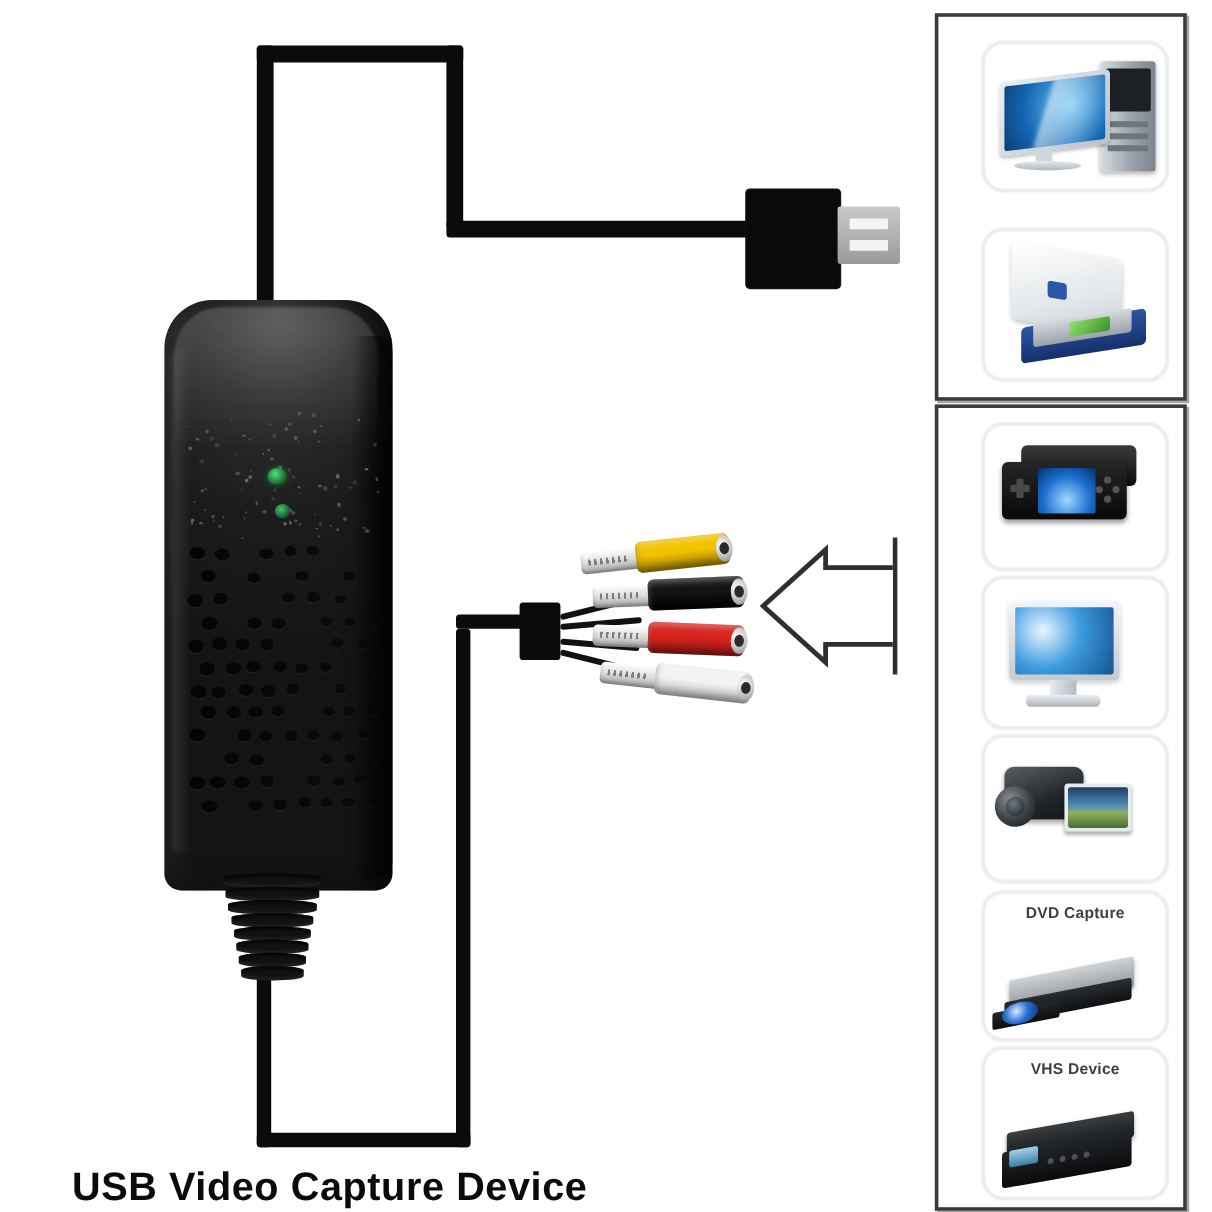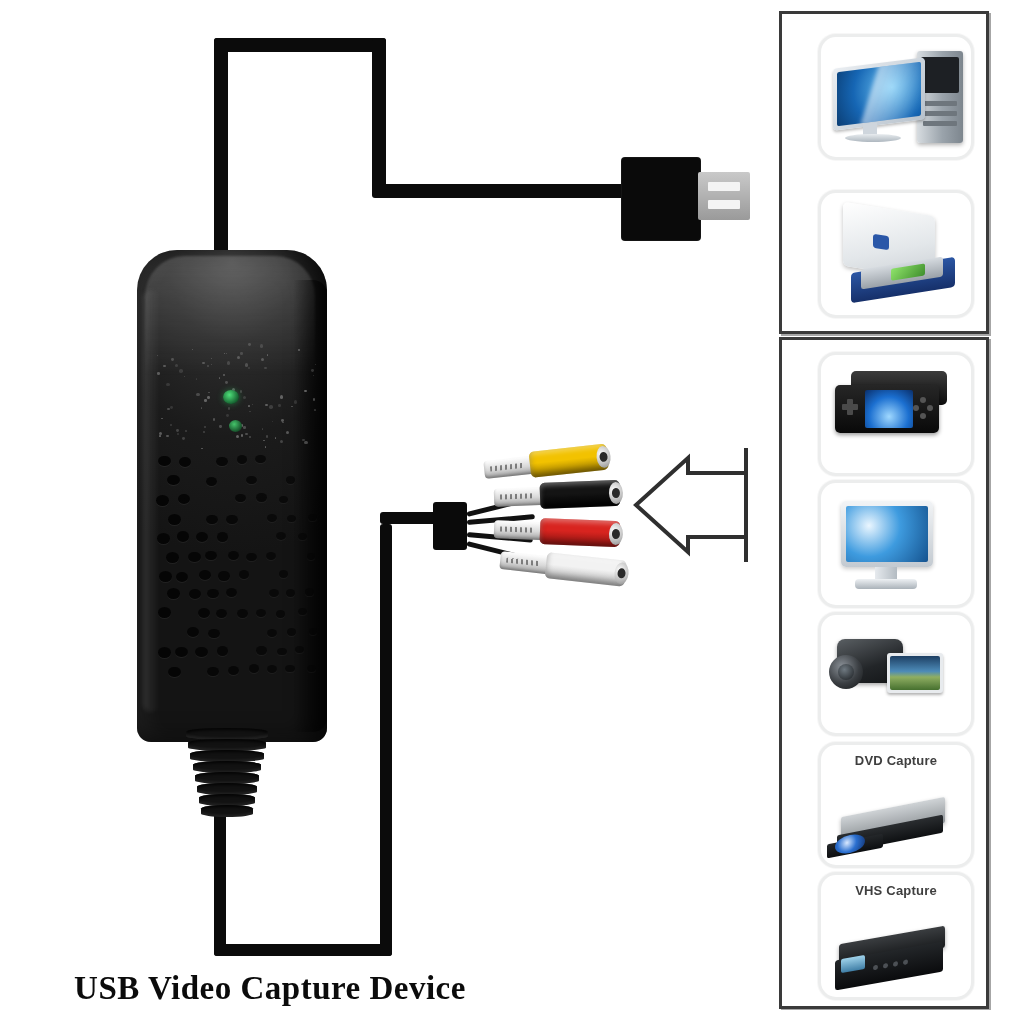--- a/index.html
+++ b/index.html
@@ -183,21 +183,21 @@
      box-shadow:0 2px 4px rgba(0,0,0,.35);}
   .vhs-front{position:absolute;left:14px;top:54px;width:108px;height:30px;
      background:linear-gradient(180deg,#232629,#0a0b0d);transform:skewY(-10deg);border-radius:3px;}
   .vhs-disp{position:absolute;left:20px;top:60px;width:24px;height:14px;border-radius:2px;
      background:linear-gradient(180deg,#9fd2ea,#3f7ea6);transform:skewY(-10deg);}
   .vhs-dots{position:absolute;left:52px;top:64px;width:50px;height:10px;transform:skewY(-10deg);}
   .vhs-dots i{position:absolute;width:5px;height:5px;border-radius:50%;background:#4c5055;}
 
   
   #caption{position:absolute;left:60px;top:970px;width:420px;text-align:center;
-    font-family:Liberation Serif, serif;font-weight:bold;font-size:33px;color:#0b0b0b;
+    font-family:Liberation Sans, sans-serif;font-weight:bold;font-size:33px;color:#0b0b0b;
     letter-spacing:.5px;white-space:nowrap;}
 </style>
 </head>
 <body>
 
 <div id="stage">
 
   <div class="cable round" style="left:214px;top:38px;width:14px;height:238px;"></div>
   <div class="cable round" style="left:214px;top:38px;width:172px;height:14px;"></div>
   <div class="cable round" style="left:372px;top:38px;width:14px;height:152px;"></div>
@@ -502,21 +502,21 @@
       <div class="tile" style="left: 818px; top: 742px; width: 150px; height: 120px;">
         <div class="tile-label">DVD Capture</div>
         <div class="art" style="top: 22px;">
       <div class="dvd-top"></div>
       <div class="dvd-front"></div>
       <div class="dvd-tray"></div>
       <div class="dvd-disc"></div>
         </div>
       </div>
       <div class="tile" style="left: 818px; top: 872px; width: 150px; height: 122px;">
-        <div class="tile-label">VHS Capture</div>
+        <div class="tile-label">VHS Device</div>
         <div class="art" style="top: 22px;">
       <div class="vhs-top"></div>
       <div class="vhs-front"></div>
       <div class="vhs-disp"></div>
       <div class="vhs-dots">
         <i style="left:0;top:0"></i>
             <i style="left:10px;top:0"></i>
         <i style="left:20px;top:0"></i>
             <i style="left:30px;top:0"></i>
           </div>

